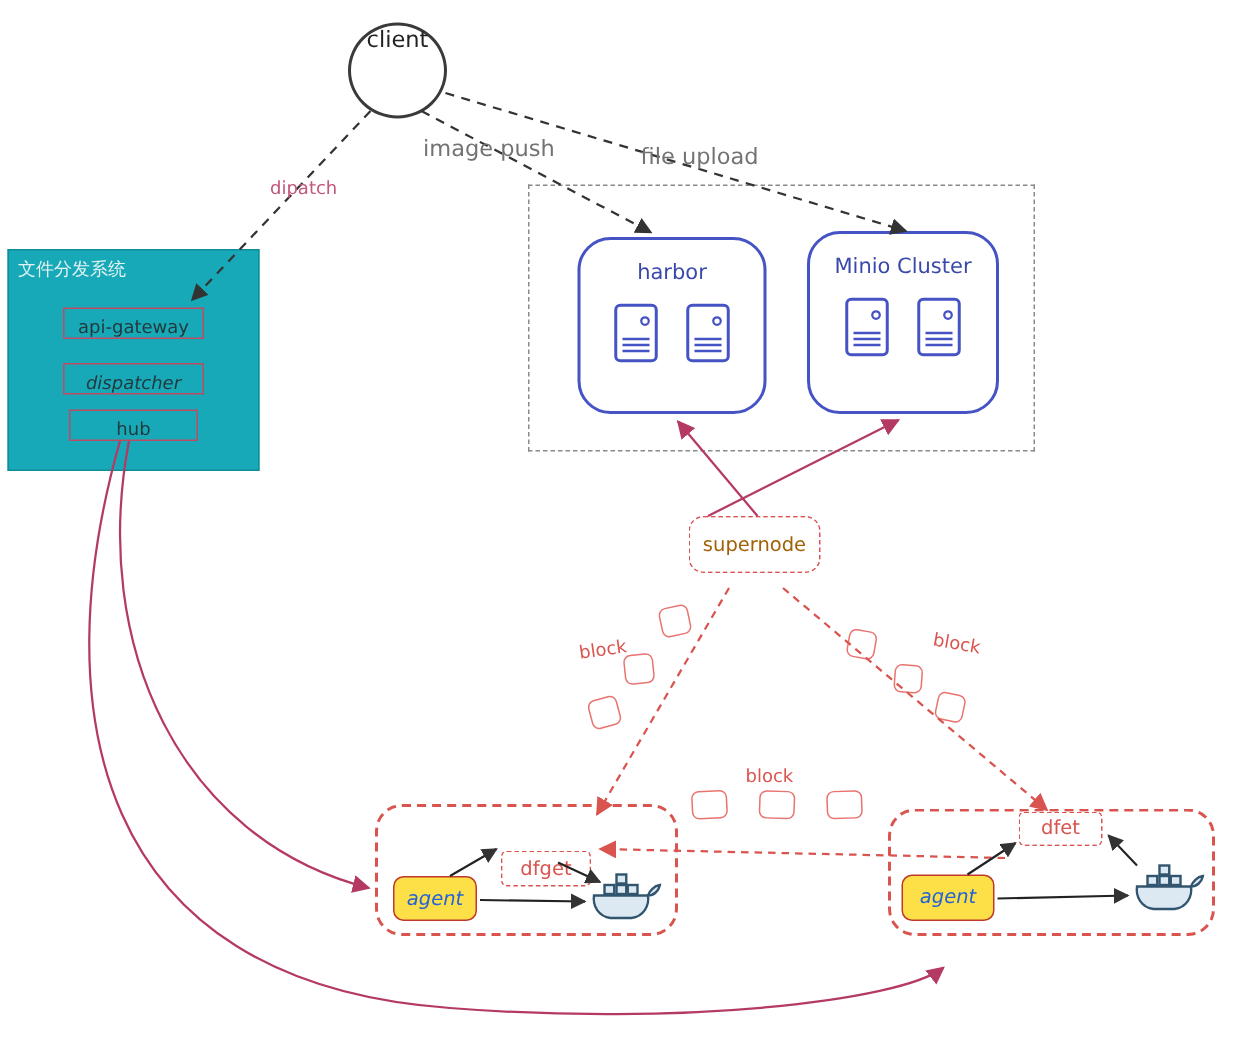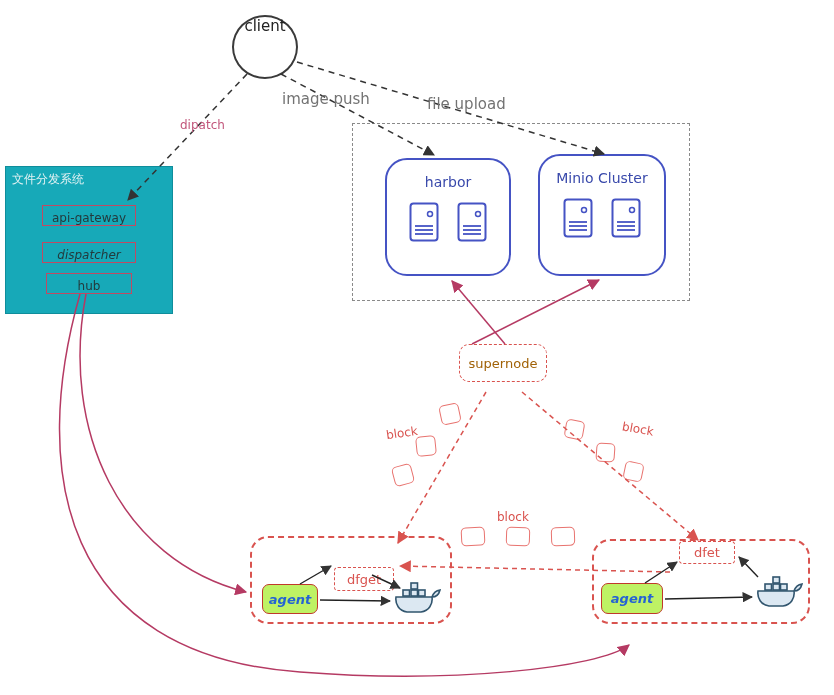--- a/index.html
+++ b/index.html
@@ -23,22 +23,22 @@
   .reg-box { border:2px solid #4553c4; border-radius:22px; background:#fff; display:flex; flex-direction:column; align-items:center; }
   .reg-label { color:#3949ab; font-size:14px; margin-top:14px; }
   .reg-icons { display:flex; gap:18px; margin-top:12px; }
 
   .supernode-box { width:88px; height:38px; border:1.8px dashed #d9534f; border-radius:10px; background:#fff;
     display:flex; align-items:center; justify-content:center; color:#a16207; font-size:13px; }
 
   .cluster { border:2px dashed #d9534f; border-radius:18px; background:transparent; }
   .dfget-box { border:1.6px dashed #d9534f; border-radius:4px; background:#fff;
     display:flex; align-items:center; justify-content:center; color:#d9534f; font-size:13px; }
-  .agent-box { background:#bef264; border:1.6px solid #c0392b; border-radius:7px;
-    display:flex; align-items:center; justify-content:center; color:#2563d4; font-size:13px; font-style:italic; font-weight:bold; }
+  .agent-box { background:#fde047; border:1.6px solid #c0392b; border-radius:7px;
+    display:flex; align-items:center; justify-content:center; color:#2563d4; font-size:13px; font-style:italic; font-weight:normal; }
 
   .blk { position:absolute; border:1.6px solid #e8736f; border-radius:5px; background:#fff; }
   .block-label { position:absolute; color:#d9534f; font-size:12px; }
 
   .edge-label { position:absolute; font-size:15px; color:#737373; }
   .edge-label-crimson { position:absolute; font-size:12px; color:#c2567b; }
 </style>
 </head>
 <body>
 

